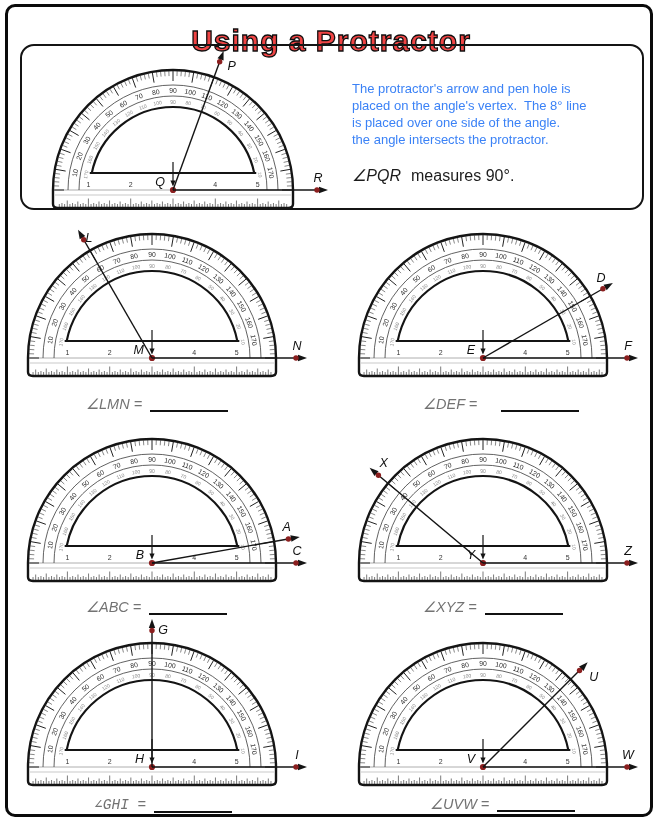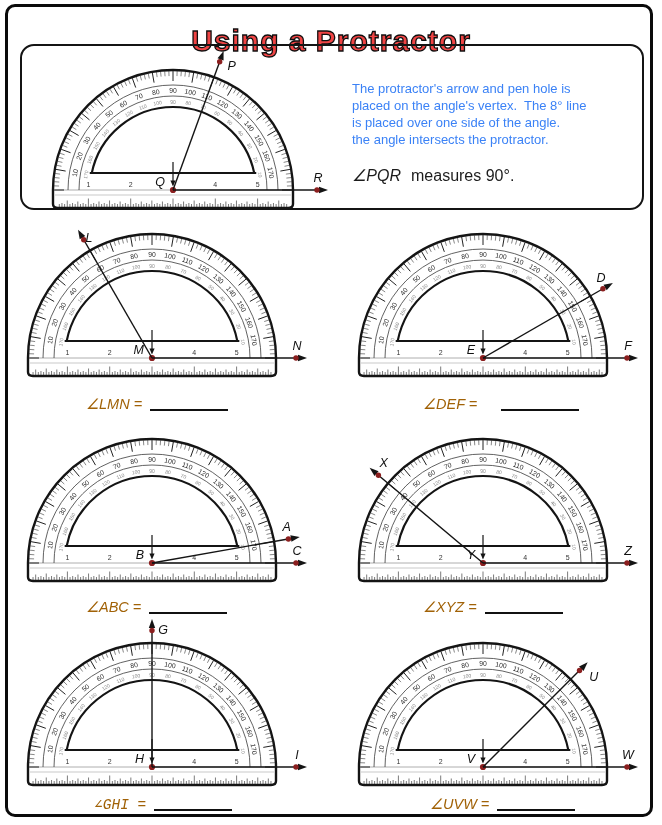--- a/index.html
+++ b/index.html
@@ -4,21 +4,21 @@
 <style>
   html,body{margin:0;padding:0;background:#fff;}
   body{width:662px;height:825px;position:relative;font-family:"Liberation Sans",sans-serif;overflow:hidden;}
   .page-border{position:absolute;left:5px;top:4px;width:648px;height:813px;border:3.5px solid #0a0a0a;border-radius:10px;box-sizing:border-box;}
   .title{position:absolute;top:4px;left:0;width:100%;text-align:center;font-size:30px;font-weight:bold;color:#ef4444;-webkit-text-stroke:1.3px #0d0d0d;letter-spacing:1px;}
   .example-box{position:absolute;left:20px;top:44px;width:624px;height:166px;border:2.5px solid #141414;border-radius:14px;box-sizing:border-box;}
   .instructions{position:absolute;left:352px;top:80px;width:292px;font-size:13px;line-height:17px;color:#3b82f6;}
   .instructions div{white-space:pre;}
   .caption{position:absolute;left:352px;top:166px;font-size:16px;color:#1c1c1c;display:flex;gap:10px;align-items:baseline;}
   .caption .aname{font-style:italic;}
-  .answer{position:absolute;display:flex;align-items:flex-start;gap:8px;font-style:italic;font-size:14.5px;color:#a16207;}
+  .answer{position:absolute;display:flex;align-items:flex-end;gap:8px;font-style:italic;font-size:14.5px;color:#737373;}
   .answer .blank{display:inline-block;width:78px;height:13px;border-bottom:2.4px solid #111;}
   #diagram{position:absolute;left:0;top:0;font-family:"Liberation Sans",sans-serif;}
 </style>
 </head>
 <body>
 
 <div class="page-border"></div>
 
 <h1 class="title">Using a Protractor</h1>
 

